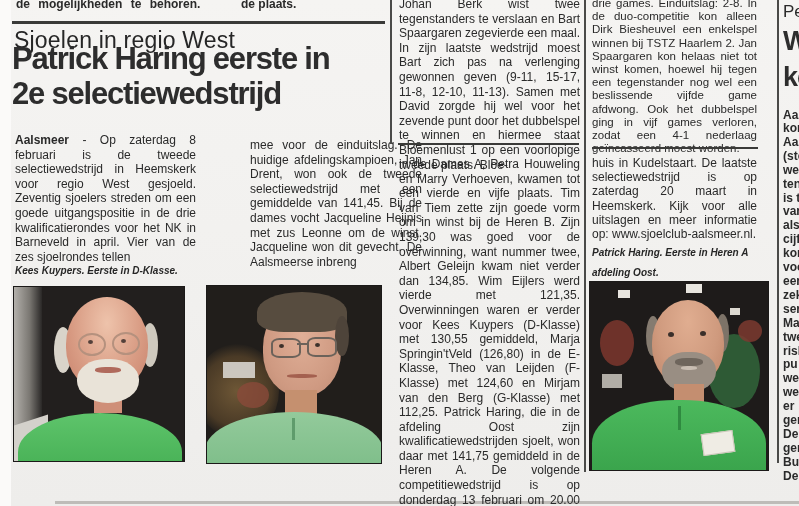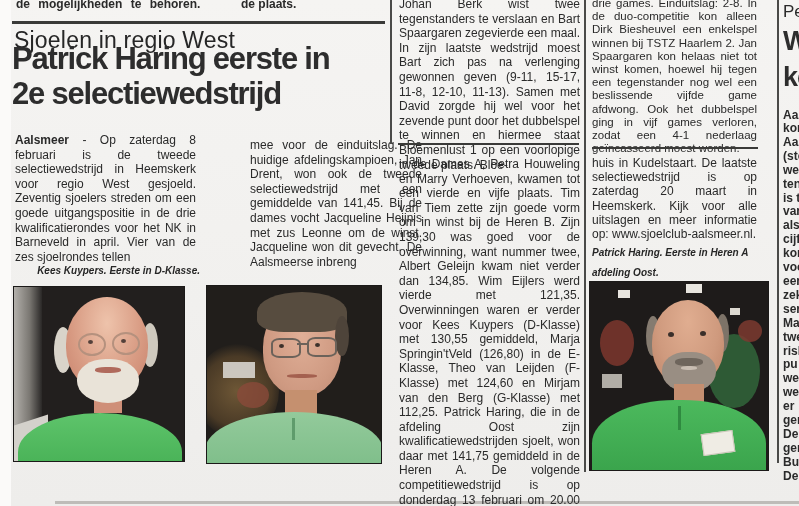--- a/index.html
+++ b/index.html
@@ -34,21 +34,21 @@
   <div class="abs frag" style="left:241px;top:-3px;">de plaats.</div>
 
   <div class="abs hrule" style="left:12px;top:21px;width:373px;height:2.5px;"></div>
   <div class="abs kicker" style="left:14px;top:27px;">Sjoelen in regio West</div>
   <div class="abs" style="left:12px;top:41px;width:385px;">
     <div class="headline">Patrick Haring eerste in</div>
     <div class="headline">2e selectiewedstrijd</div>
   </div>
 
   <div class="abs bt" style="left:15px;top:133px;width:181px;"><span class="lead">Aalsmeer</span><span> - Op zaterdag 8 februari is de tweede selectiewedstrijd in Heemskerk voor regio West gesjoeld. Zeventig sjoelers streden om een goede uitgangspositie in de drie kwalificatierondes voor het NK in Barneveld in april. Vier van de zes sjoelrondes tellen</span></div>
-  <div class="abs caption" style="left:15px;top:261px;width:185px;text-align:right;">Kees Kuypers. Eerste in D-Klasse.</div>
+  <div class="abs caption" style="left:15px;top:261px;width:185px;">Kees Kuypers. Eerste in D-Klasse.</div>
 
   <div class="abs bt" style="left:210px;top:138px;width:172px;margin-left:40px;">mee voor de einduitslag. De huidige afdelingskampioen, Jan Drent, won ook de tweede selectiewedstrijd met een gemiddelde van 141,45. Bij de dames vocht Jacqueline Heijnis met zus Leonne om de winst. Jacqueline won dit gevecht. De Aalsmeerse inbreng</div>
 
   <div class="abs vrule" style="left:390px;top:0;height:144px;"></div>
   <div class="abs vrule" style="left:584px;top:0;height:472px;"></div>
   <div class="abs vrule" style="left:777px;top:0;height:463px;"></div>
 
   <div class="abs bt" style="left:399px;top:-3px;width:181px;">Johan Berk wist twee tegenstanders te verslaan en Bart Spaargaren zegevierde een maal. In zijn laatste wedstrijd moest Bart zich pas na verlenging gewonnen geven (9-11, 15-17, 11-8, 12-10, 11-13). Samen met David zorgde hij wel voor het zevende punt door het dubbelspel te winnen en hiermee staat Bloemenlust 1 op een voorlopige tweede plaats. Bloe-</div>
   <div class="abs hrule" style="left:398px;top:143px;width:181px;"></div>
   <div class="abs bt" style="left:399px;top:157px;width:181px;">in de Dames A, Petra Houweling en Marry Verhoeven, kwamen tot een vierde  en vijfe plaats. Tim van Tiem zette zijn goede vorm om in winst bij de Heren B. Zijn 139,30 was goed voor de overwinning, want nummer twee, Albert Geleijn kwam niet verder dan 134,85. Wim Eijlers werd vierde met 121,35. Overwinningen waren er verder voor Kees Kuypers (D-Klasse) met 130,55 gemiddeld, Marja Springin'tVeld (126,80) in de E-Klasse, Theo van Leijden (F-Klasse) met 124,60 en Mirjam van den Berg (G-Klasse) met 112,25. Patrick Haring, die in de afdeling Oost zijn kwalificatiewedstrijden sjoelt, won daar met 141,75 gemiddeld in de Heren A. De volgende competitiewedstrijd is op donderdag 13 februari om 20.00 uur in het Dorps-</div>

